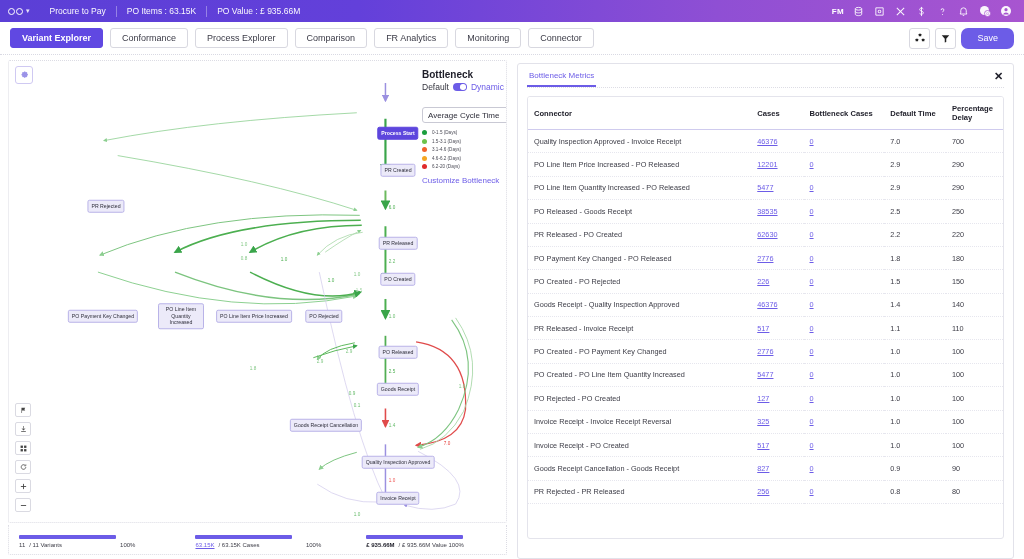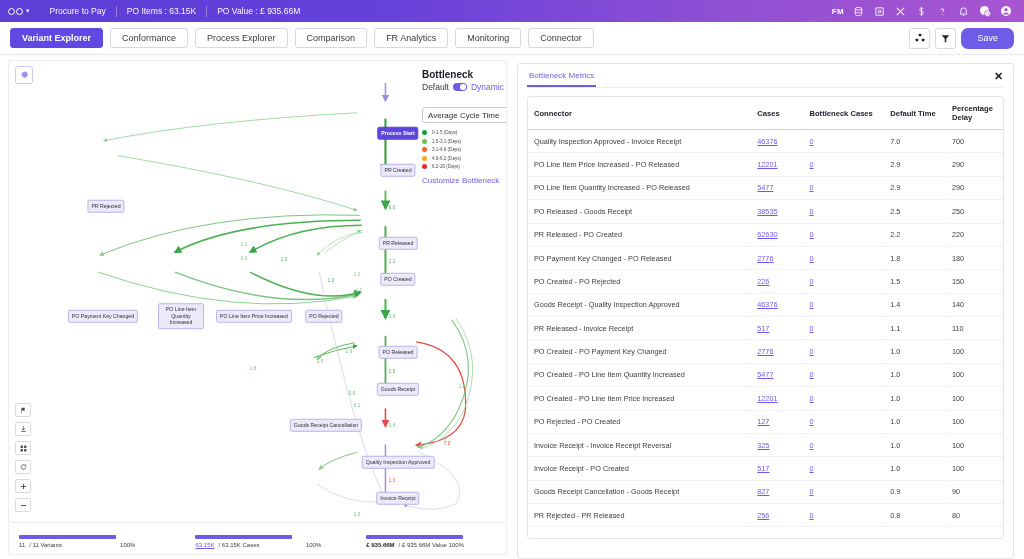--- a/index.html
+++ b/index.html
@@ -570,48 +570,41 @@
                   <td>100</td>
                 </tr>
                 <tr>
                   <td>PO Created - PO Line Item Quantity Increased</td>
                   <td class="link"><a>5477</a></td>
                   <td class="link"><a>0</a></td>
                   <td>1.0</td>
                   <td>100</td>
                 </tr>
                 <tr>
-                  <td>PO Created - PO Line Item Price Increased</td>
-                  <td class="link"><a>12201</a></td>
+                  <td>PO Rejected - PO Created</td>
+                  <td class="link"><a>127</a></td>
                   <td class="link"><a>0</a></td>
                   <td>1.0</td>
                   <td>100</td>
                 </tr>
                 <tr>
-                  <td>PO Rejected - PO Created</td>
-                  <td class="link"><a>127</a></td>
+                  <td>Invoice Receipt - Invoice Receipt Reversal</td>
+                  <td class="link"><a>325</a></td>
                   <td class="link"><a>0</a></td>
                   <td>1.0</td>
                   <td>100</td>
                 </tr>
                 <tr>
-                  <td>Invoice Receipt - Invoice Receipt Reversal</td>
-                  <td class="link"><a>325</a></td>
+                  <td>Invoice Receipt - PO Created</td>
+                  <td class="link"><a>517</a></td>
                   <td class="link"><a>0</a></td>
                   <td>1.0</td>
                   <td>100</td>
                 </tr>
                 <tr>
-                  <td>Invoice Receipt - PO Created</td>
-                  <td class="link"><a>517</a></td>
-                  <td class="link"><a>0</a></td>
-                  <td>1.0</td>
-                  <td>100</td>
-                </tr>
-                <tr>
                   <td>Goods Receipt Cancellation - Goods Receipt</td>
                   <td class="link"><a>827</a></td>
                   <td class="link"><a>0</a></td>
                   <td>0.9</td>
                   <td>90</td>
                 </tr>
                 <tr>
                   <td>PR Rejected - PR Released</td>
                   <td class="link"><a>256</a></td>
                   <td class="link"><a>0</a></td>

